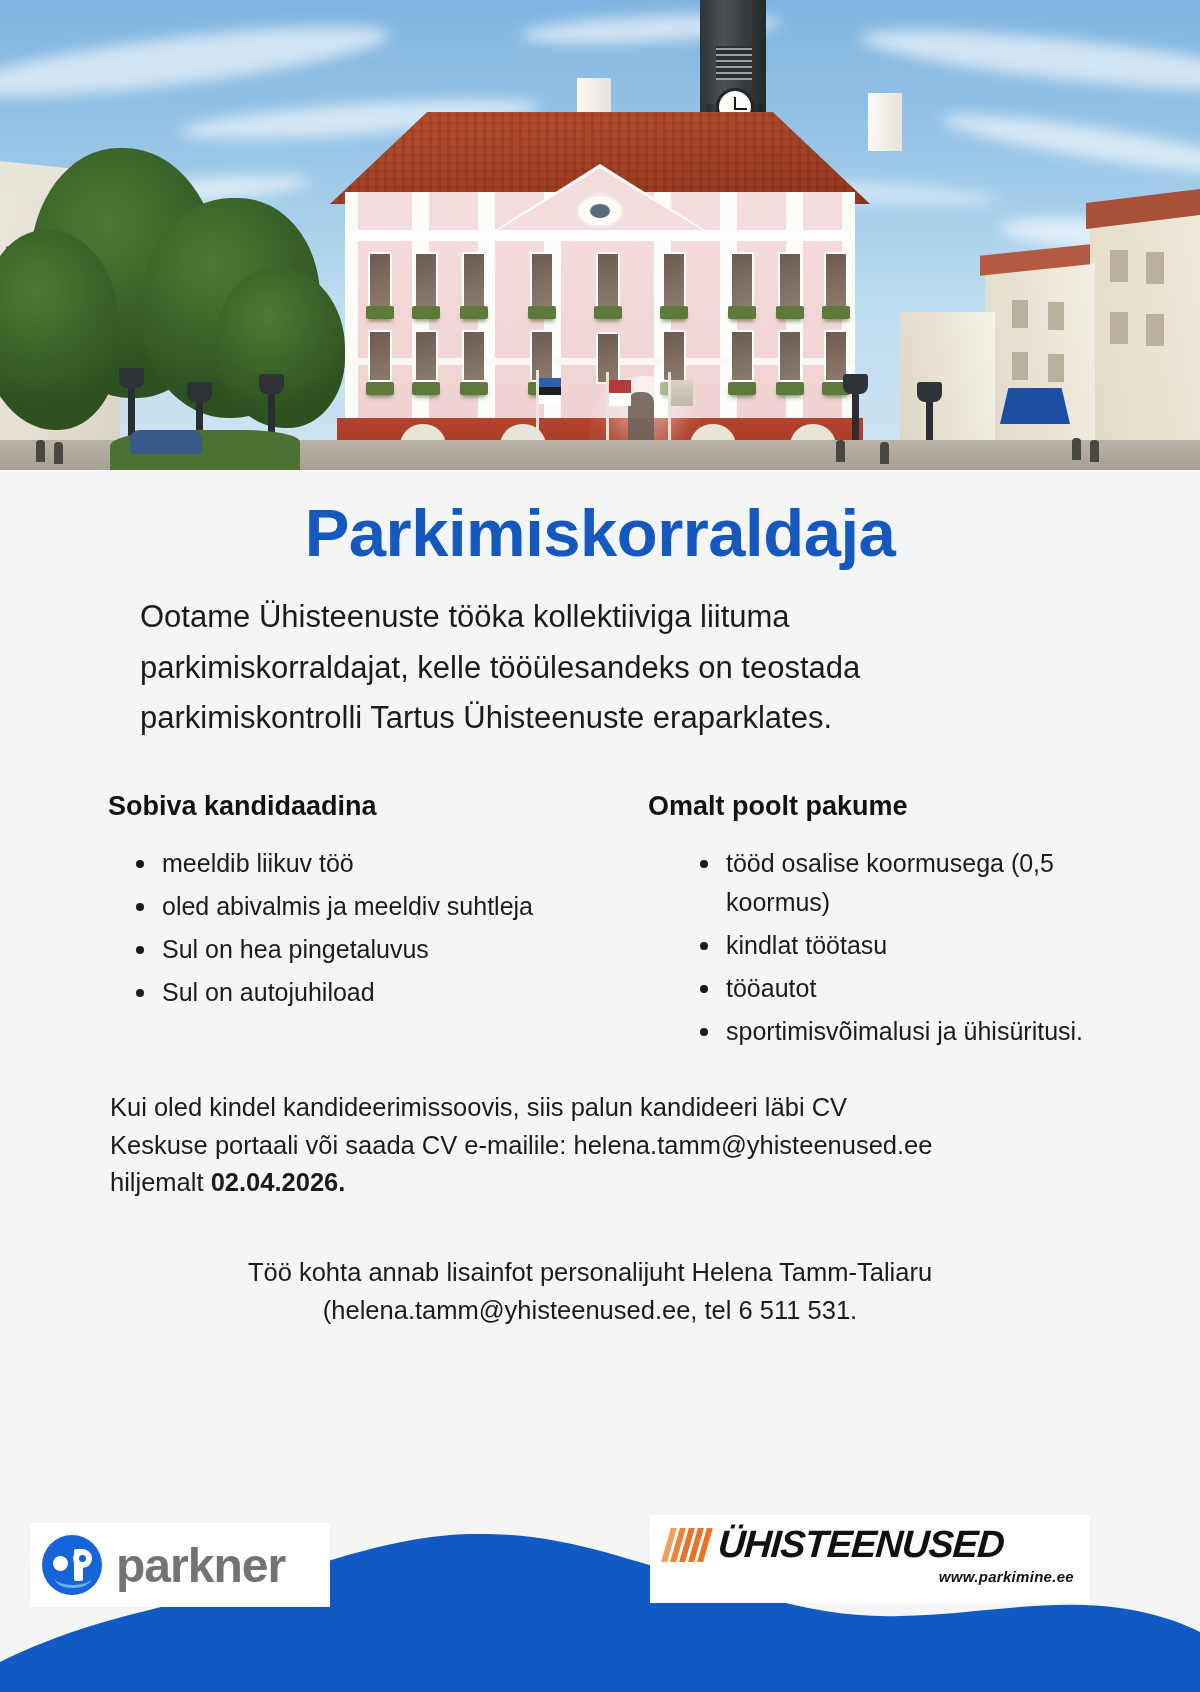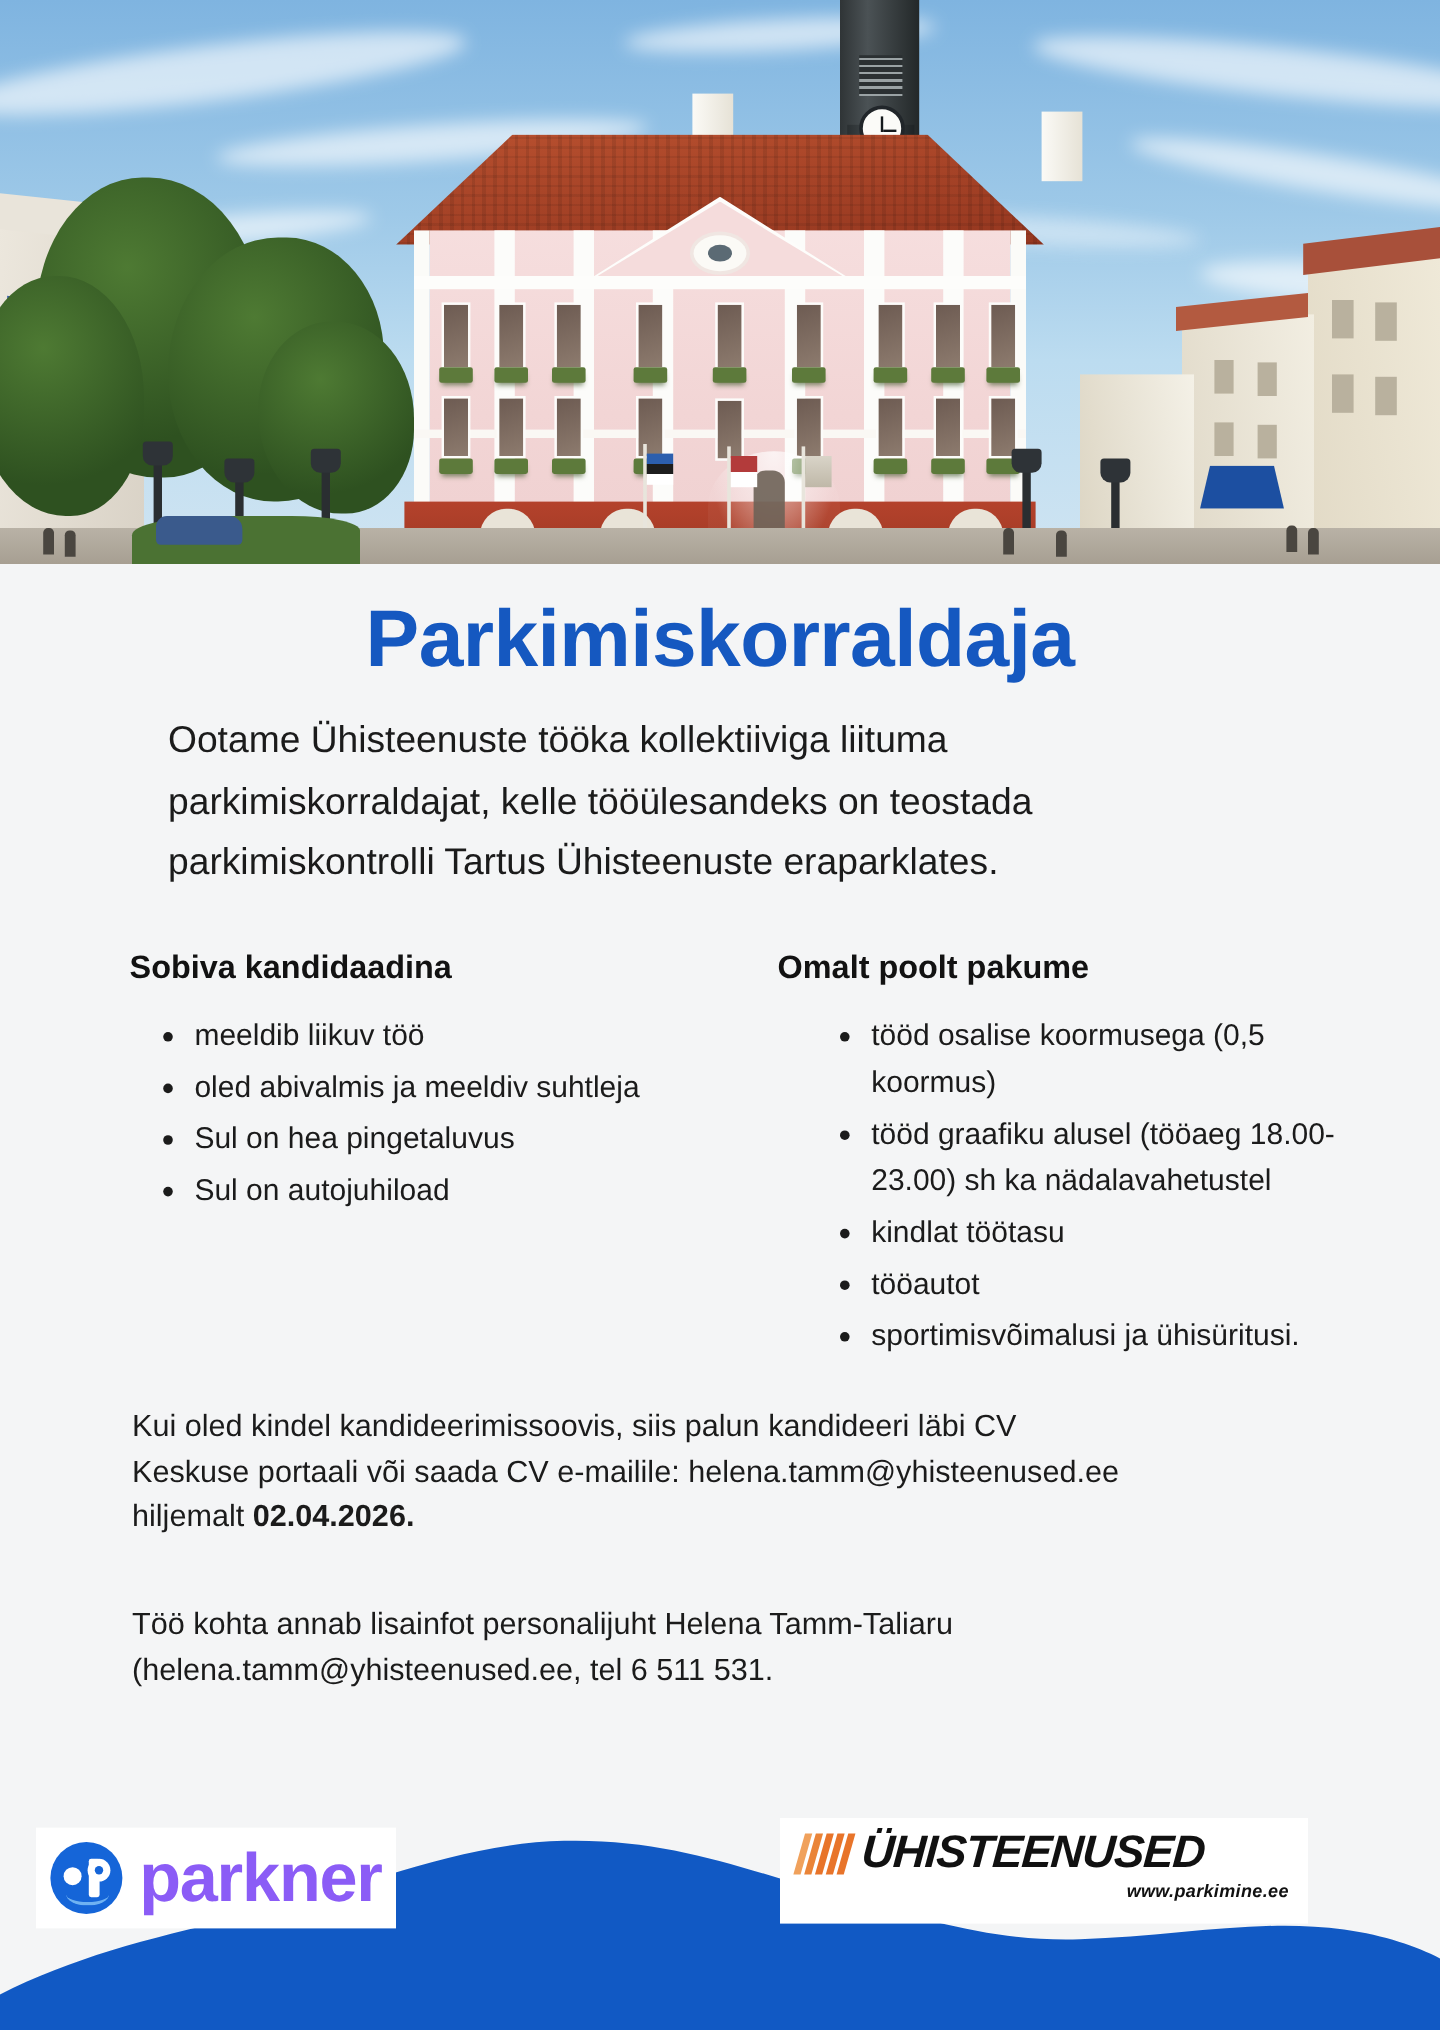--- a/index.html
+++ b/index.html
@@ -176,37 +176,38 @@
     line-height:1.48;
     color:#1b1b1b;
   }
   .apply b{font-weight:bold;}
   .contact{
     margin:52px 0 0 110px;
     width:960px;
     font-size:25.5px;
     line-height:1.48;
     color:#1b1b1b;
+    text-align:center;
   }
 
   
   .logo-parkner{
     position:absolute;left:30px;top:1523px;
     width:300px;height:84px;background:#ffffff;
     display:flex;align-items:center;gap:14px;padding-left:12px;box-sizing:border-box;
     z-index:5;
   }
   .pk-mark{width:60px;height:60px;border-radius:50%;background:#1565d8;position:relative;flex:none;}
   .pk-mark .dot{position:absolute;left:11px;top:21px;width:15px;height:15px;border-radius:50%;background:#fff;}
   .pk-mark .stem{position:absolute;left:32px;top:14px;width:9px;height:32px;background:#fff;border-radius:2px;}
   .pk-mark .bowl{position:absolute;left:31px;top:14px;width:19px;height:19px;border-radius:50%;background:#fff;}
   .pk-mark .bowl:after{content:"";position:absolute;left:6px;top:6px;width:7px;height:7px;border-radius:50%;background:#1565d8;}
   .pk-mark .smile{position:absolute;left:13px;bottom:7px;width:36px;height:16px;
      border-bottom:3px solid #6fb2f2;border-radius:0 0 50% 50%;}
-  .pk-word{font-size:57px;font-weight:bold;color:#8b5cf6;letter-spacing:-1px;}
+  .pk-word{font-size:48px;font-weight:bold;color:#737373;letter-spacing:-1px;}
 
   .logo-yhis{
     position:absolute;left:650px;top:1515px;
     width:440px;height:88px;background:#ffffff;
     z-index:5;padding:8px 10px 0 16px;box-sizing:border-box;
   }
   .yh-row{display:flex;align-items:center;gap:10px;}
   .yh-slashes{display:flex;gap:3px;flex:none;transform:skewX(-16deg);}
   .yh-slashes i{display:block;width:6px;height:34px;background:#e8742a;}
   .yh-slashes i:nth-child(1){background:#f0a15c;}
@@ -368,21 +369,20 @@
         <li>oled abivalmis ja meeldiv suhtleja</li>
         <li>Sul on hea pingetaluvus</li>
         <li>Sul on autojuhiload</li>
       </ul>
     </div>
 
     <div class="col right">
       <div class="col-head">Omalt poolt pakume</div>
       <ul class="blist">
         <li>tööd osalise koormusega (0,5 koormus)</li>
-        <li>tööd graafiku alusel (tööaeg 18.00-23.00) sh ka nädalavahetustel</li>
         <li>kindlat töötasu</li>
         <li>tööautot</li>
         <li>sportimisvõimalusi ja ühisüritusi.</li>
       </ul>
     </div>
 
   </div>
 
   <p class="apply">
     <span>Kui oled kindel kandideerimissoovis, siis palun kandideeri läbi CV</span><br>

